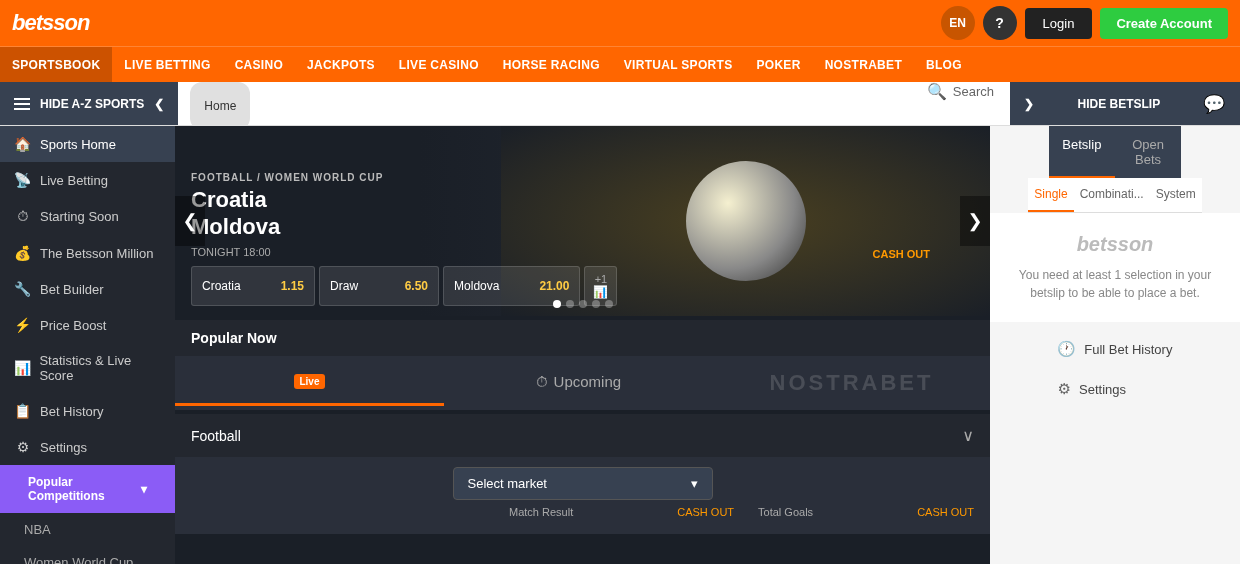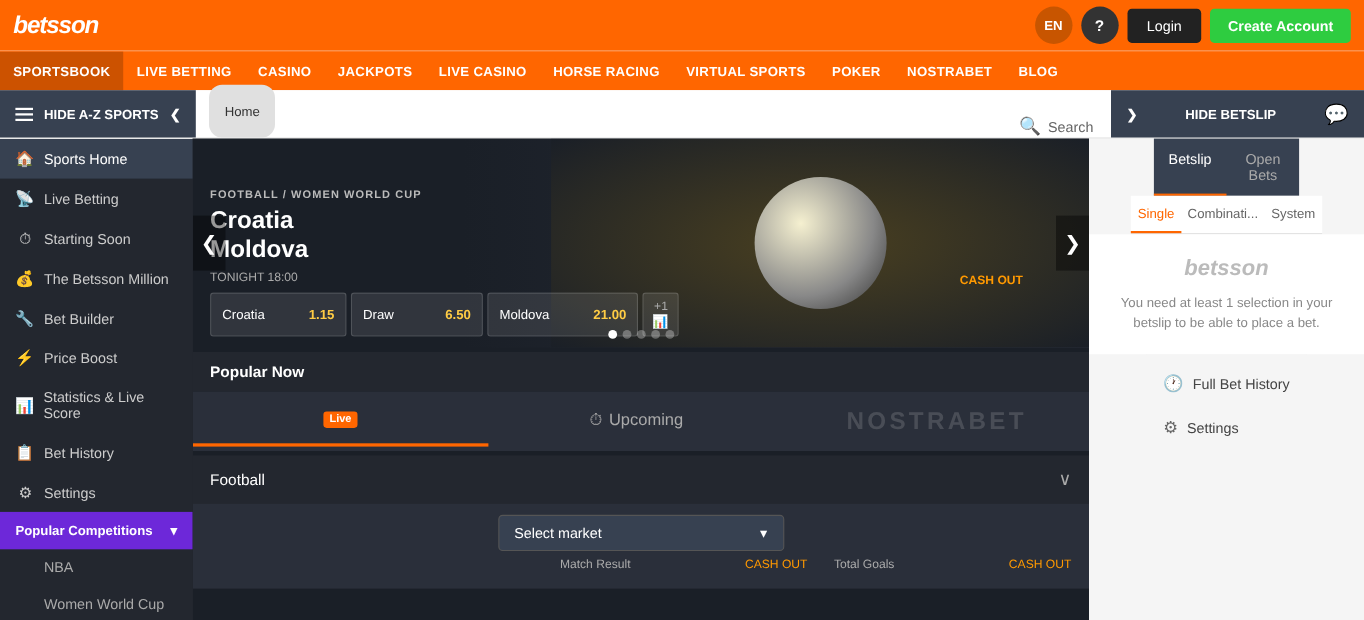--- a/index.html
+++ b/index.html
@@ -94,21 +94,21 @@
       letter-spacing: 0.3px;
     }
     .sports-nav a.active {
       background: #cc5200;
     }
 
     
     .toolbar {
       background: #fff;
       display: flex;
-      align-items: flex-end;
+      align-items: flex-start;
       height: 44px;
       border-bottom: 1px solid #ddd;
     }
     .az-sports-btn {
       background: #374151;
       color: white;
       display: flex;
       align-items: center;
       gap: 6px;
       padding: 0 14px;
@@ -191,29 +191,29 @@
       cursor: pointer;
       color: #ccc;
       gap: 8px;
     }
     .sidebar-item.active { background: #374151; color: white; }
     .sidebar-item .si-icon { font-size: 14px; width: 18px; text-align: center; }
     .sidebar-section-header {
       display: flex;
       align-items: center;
       justify-content: space-between;
-      padding: 10px 14px;
+      padding: 10px 28px;
       font-size: 12px;
       font-weight: bold;
       color: #fff;
       cursor: pointer;
-      background: #6d28d9;
+      background: #8b5cf6;
     }
     .sidebar-subitem {
-      padding: 9px 14px 9px 40px;
+      padding: 9px 14px 9px 24px;
       font-size: 13px;
       color: #aaa;
       cursor: pointer;
     }
 
     
     .center-content {
       flex: 1;
       background: #1a1f27;
       overflow-y: auto;

